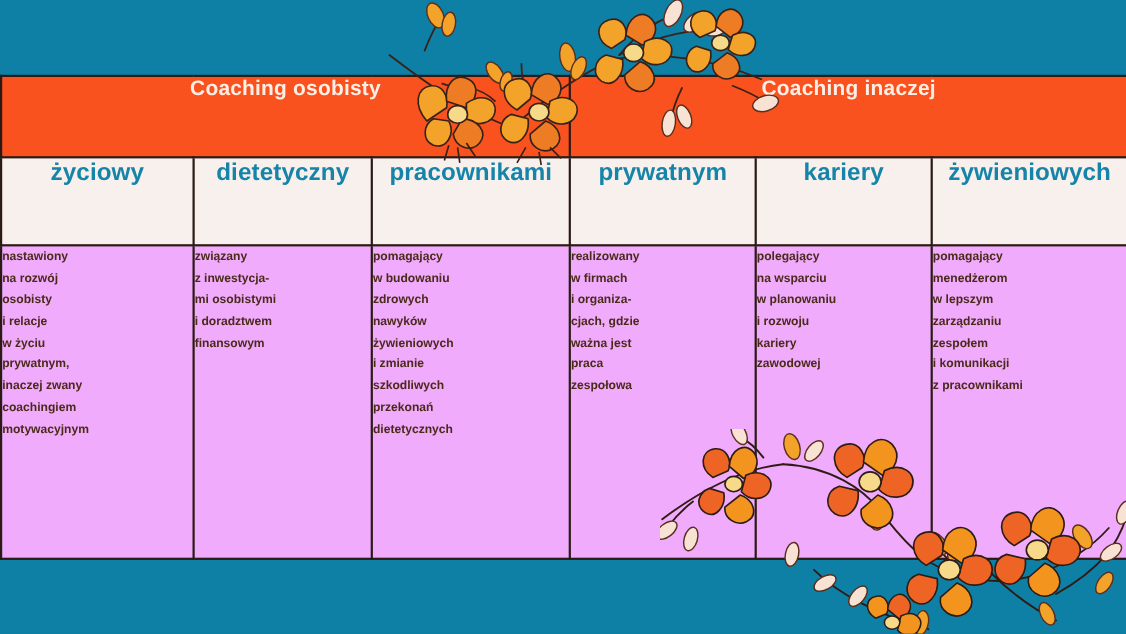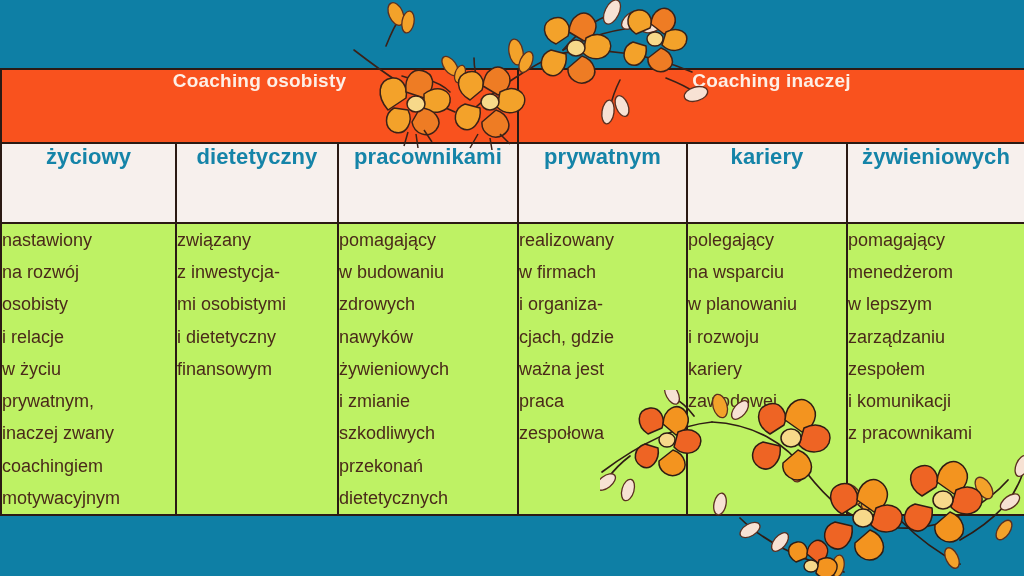--- a/index.html
+++ b/index.html
@@ -49,25 +49,25 @@
     text-align:center;
     vertical-align:middle;
     color:#1584A8;
     font-size:22px;
     font-weight:700;
     letter-spacing:.1px;
   }
 
   
   .body-cell{
-    background:#bef264;
+    background:#f0abfc;
     padding:18px 0 10px 12px;
     color:#4A2A1A;
-    font-size:18px;
-    font-weight:400;
+    font-size:11px;
+    font-weight:700;
     line-height:1.79;
     white-space:pre-line;
     vertical-align:top;
   }
 
   
   .deco{position:absolute;pointer-events:none;}
   .deco.top{left:320px;top:-8px;width:400px;height:160px;z-index:6;}
   .deco.bottom{left:600px;top:390px;width:430px;height:190px;z-index:6;}
 </style>
@@ -111,21 +111,21 @@
 osobisty
 i relacje
 w życiu
 prywatnym,
 inaczej zwany
 coachingiem
 motywacyjnym</td>
           <td class="body-cell">związany
 z inwestycja-
 mi osobistymi
-i dietetyczny
+i doradztwem
 finansowym</td>
           <td class="body-cell">pomagający
 w budowaniu
 zdrowych
 nawyków
 żywieniowych
 i zmianie
 szkodliwych
 przekonań
 dietetycznych</td>

